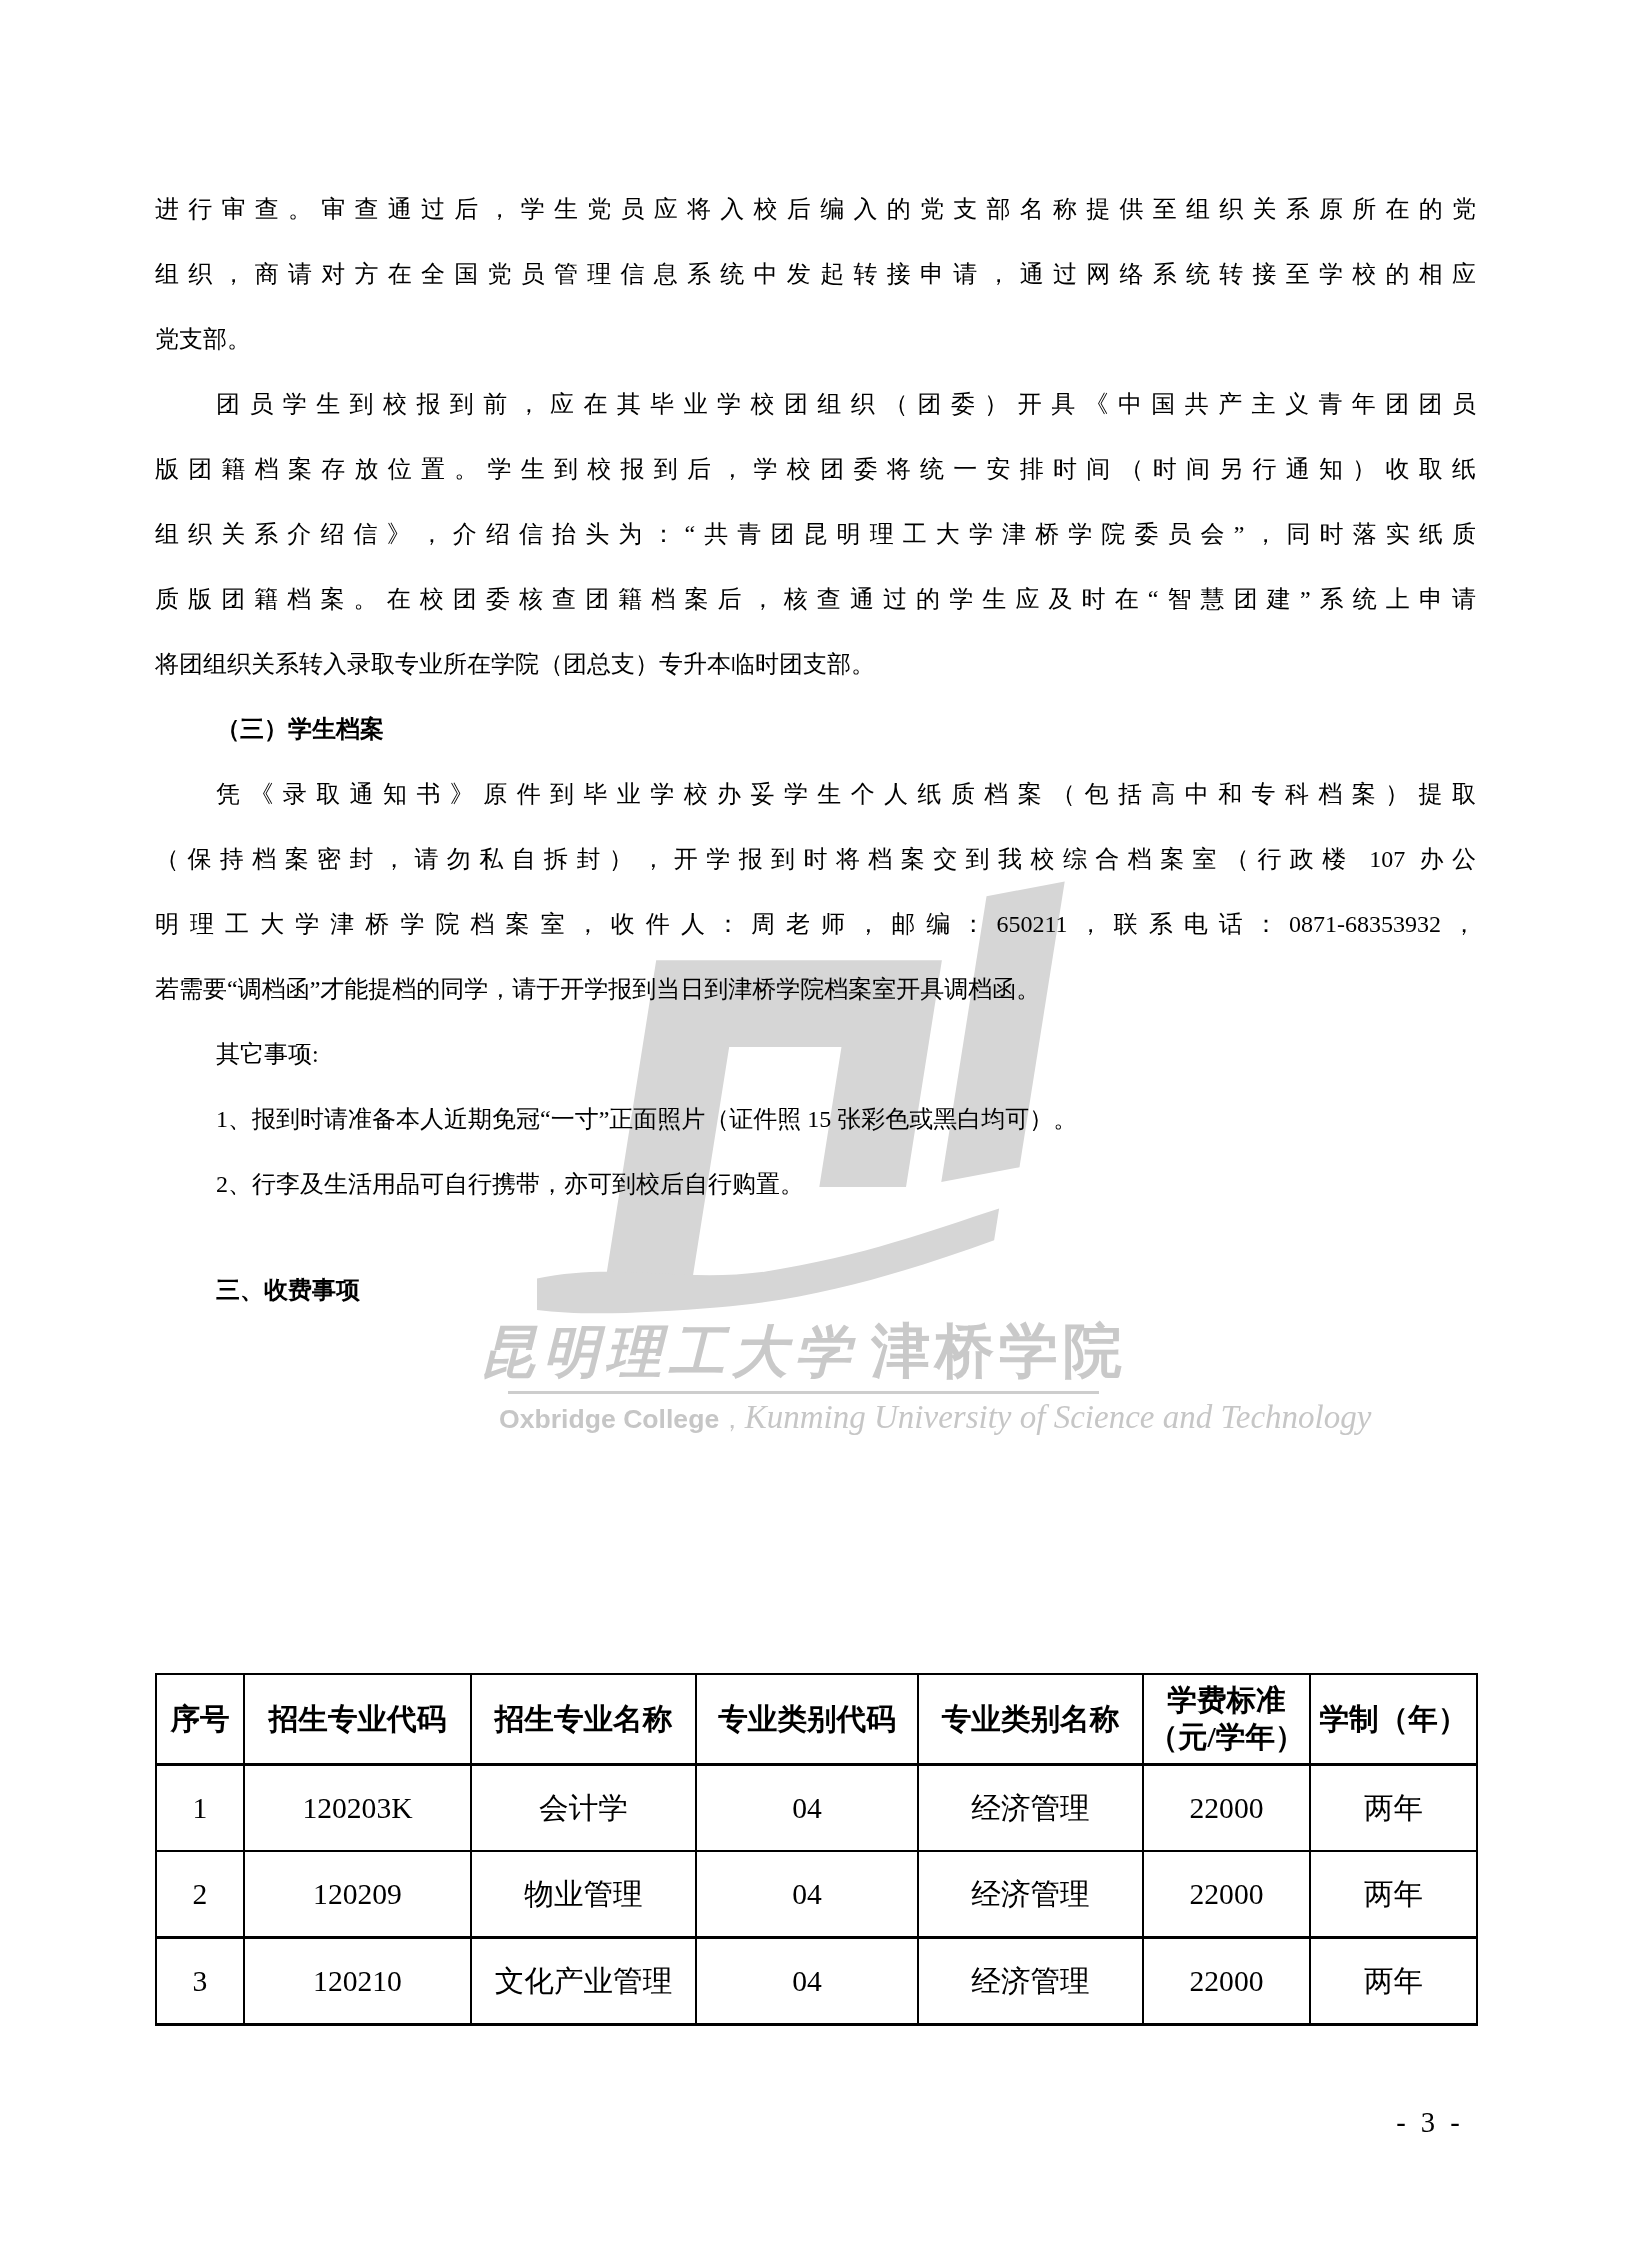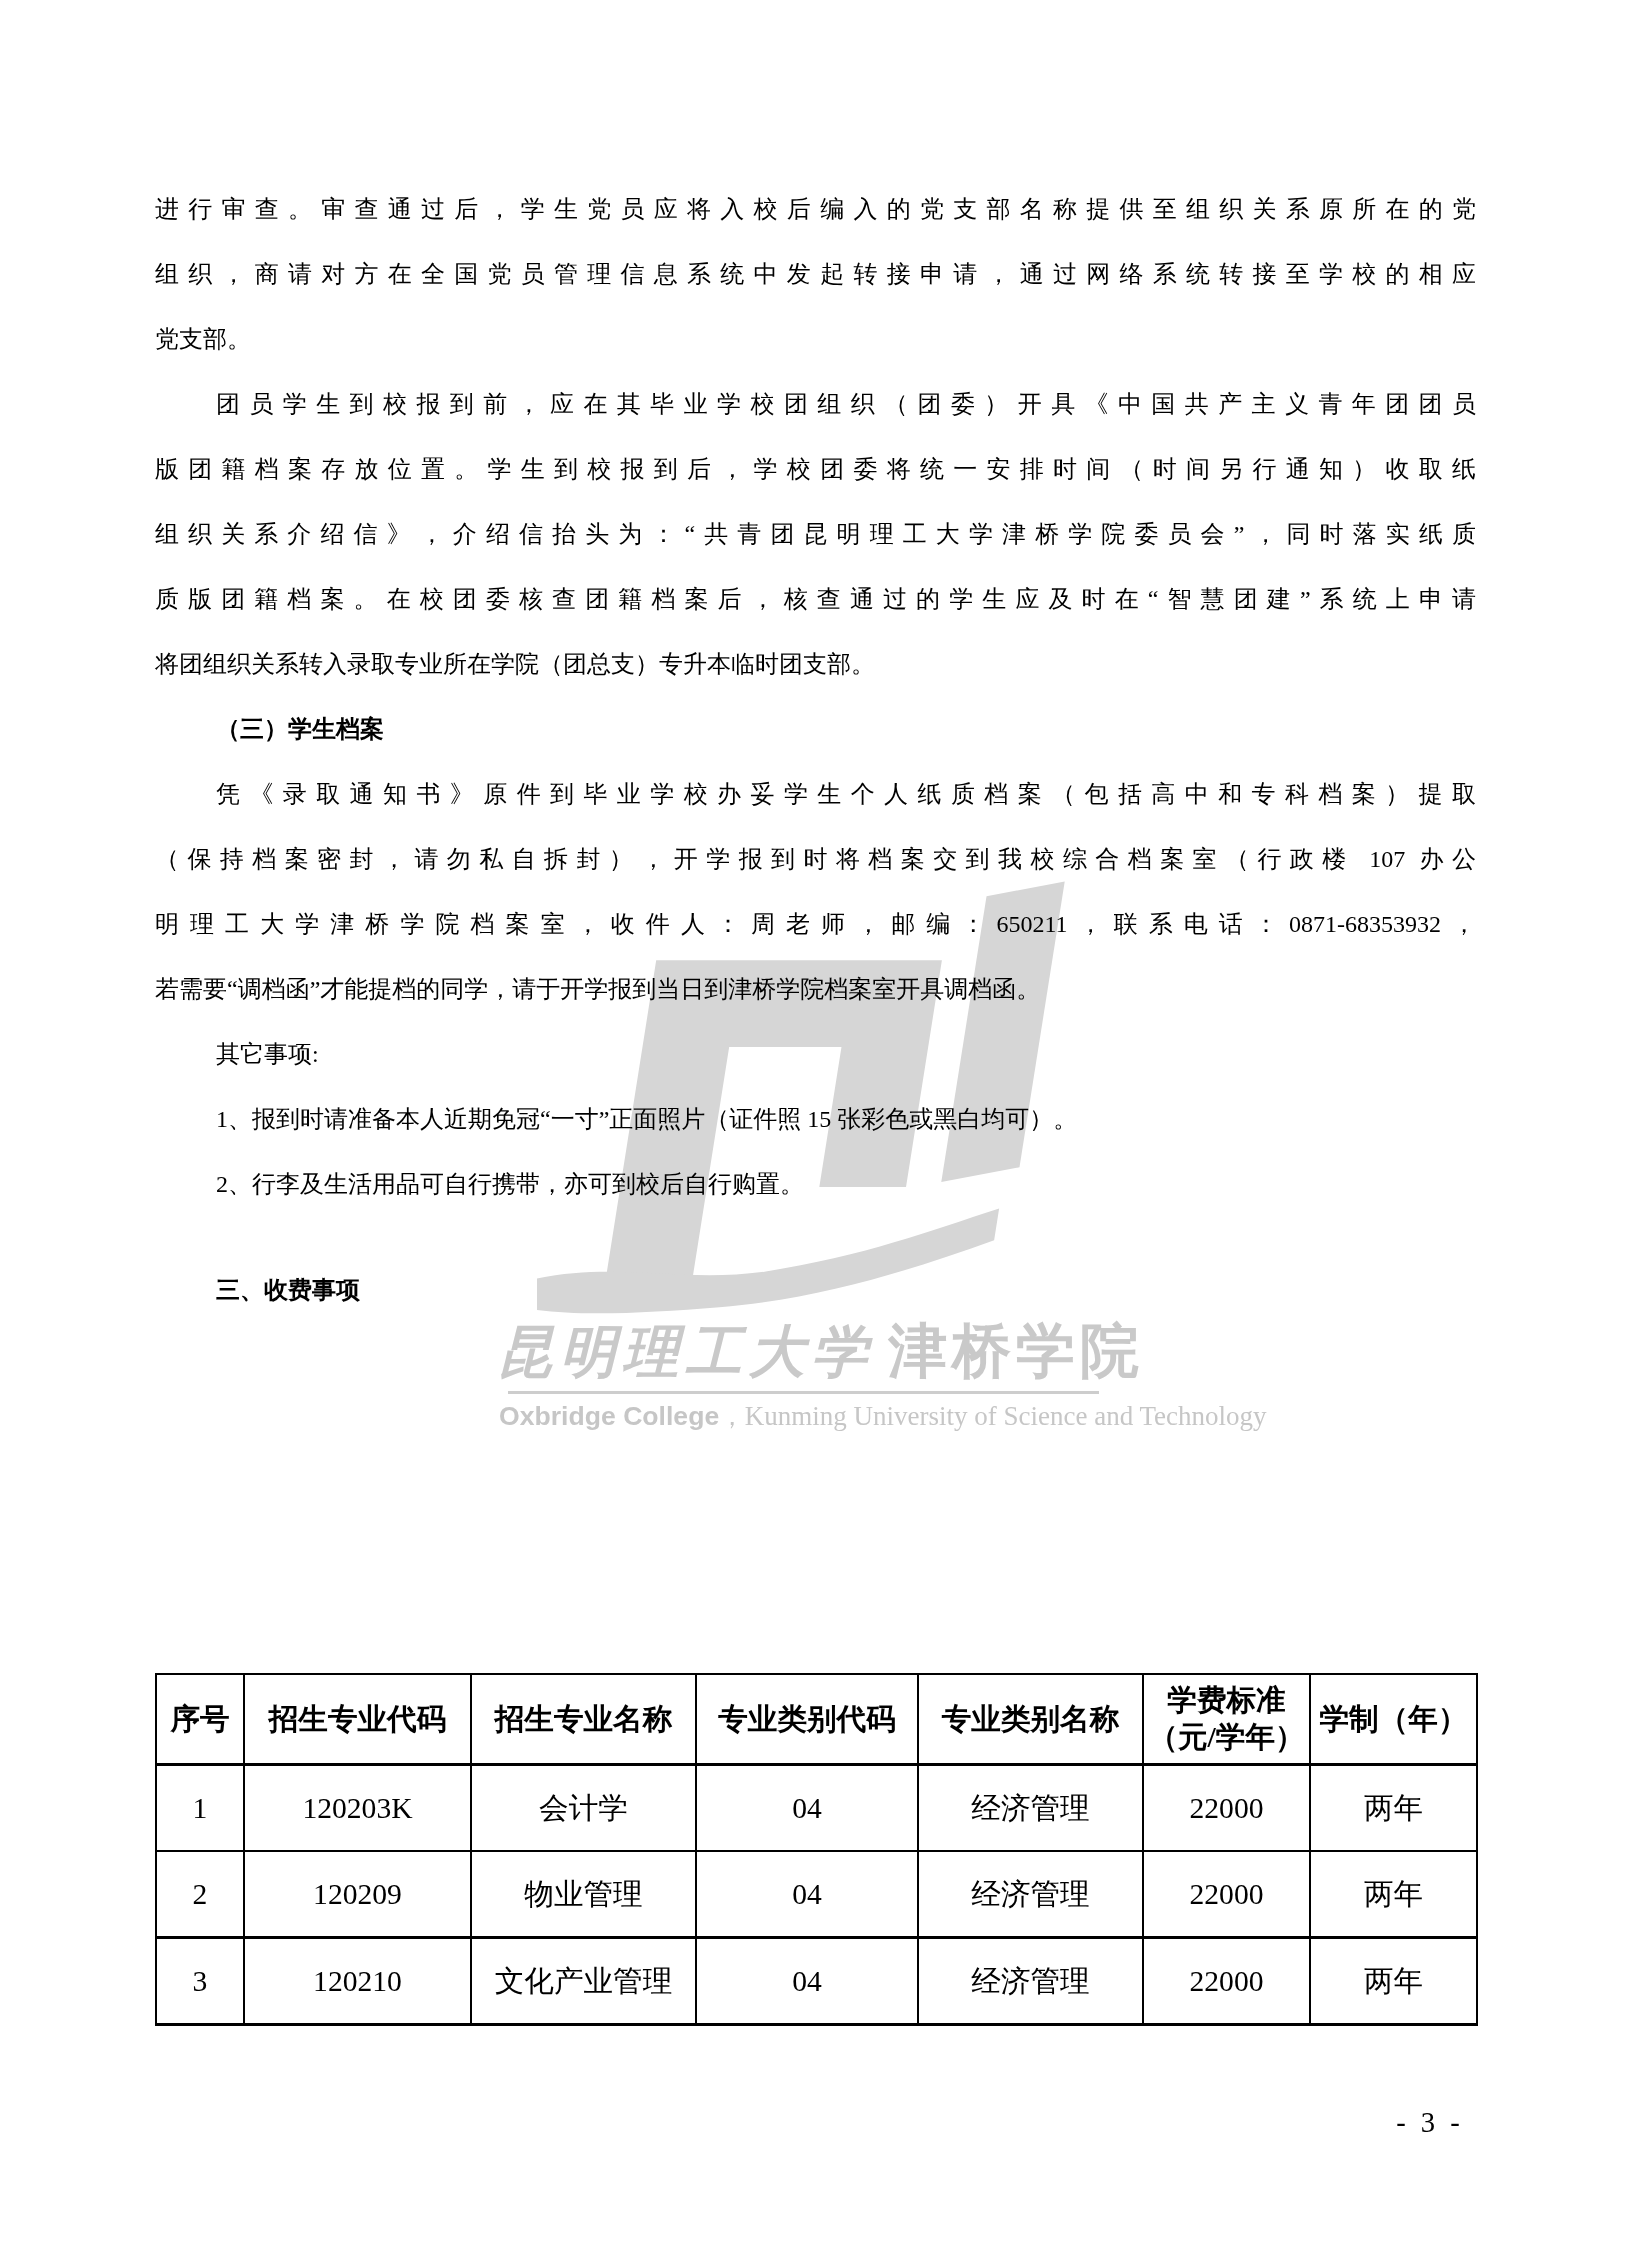--- a/index.html
+++ b/index.html
@@ -8,36 +8,36 @@
     width:1628px;height:2258px;
     background:#ffffff;
     overflow:hidden;
     font-family:"Liberation Serif","DejaVu Serif",serif;
     color:#000000;
   }
 
   
   .wm-logo{position:absolute;left:537px;top:842px;z-index:0;}
   .wm-calligraphy{
-    position:absolute;left:497px;top:1312px;z-index:0;
+    position:absolute;left:480px;top:1312px;z-index:0;
     color:#c9c9c9;white-space:nowrap;
   }
   .wm-calligraphy .kust{
     font-size:56px;font-weight:bold;font-style:italic;
     letter-spacing:6.9px;font-family:"Liberation Serif","DejaVu Serif",serif;
   }
   .wm-calligraphy .oxb{
     font-size:59px;font-weight:bold;letter-spacing:4.9px;margin-left:13.8px;
     font-family:"Liberation Serif","DejaVu Serif",serif;
   }
   .wm-rule{position:absolute;left:508px;top:1391px;width:591px;height:3px;background:#cdcdcd;z-index:0;}
   .wm-english{position:absolute;left:499px;top:1399px;z-index:0;color:#c6c6c6;white-space:nowrap;}
   .wm-english .en-bold{font-family:"Liberation Sans","DejaVu Sans",sans-serif;font-weight:bold;font-size:26.6px;}
   .wm-english .en-sep{font-family:"Liberation Serif",serif;font-size:25.6px;}
-  .wm-english .en-italic{font-family:"Liberation Serif","DejaVu Serif",serif;font-size:27px;}
+  .wm-english .en-italic{font-family:"Liberation Serif","DejaVu Serif",serif;font-style:italic;font-size:33px;}
 
   
   .content{position:absolute;left:155px;top:177px;width:1321px;z-index:1;}
   .para{margin:0;}
   .line{
     font-size:24px;line-height:65px;height:65px;
     text-align:justify;text-align-last:left;
   }
   .line.jl{text-align-last:justify;}
   .line.indent{padding-left:61px;}

